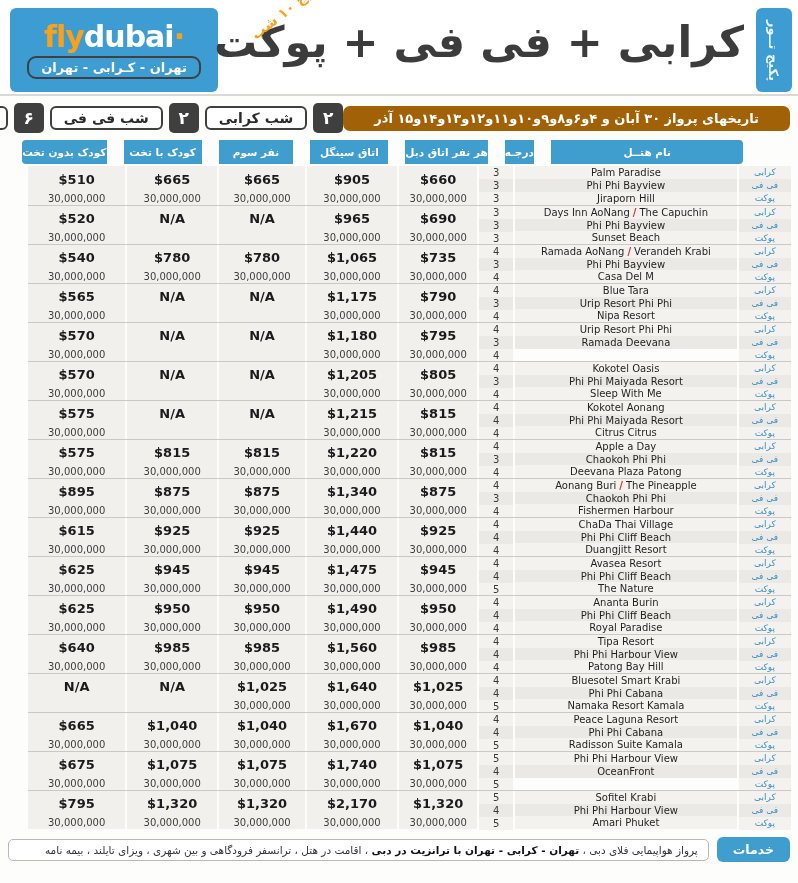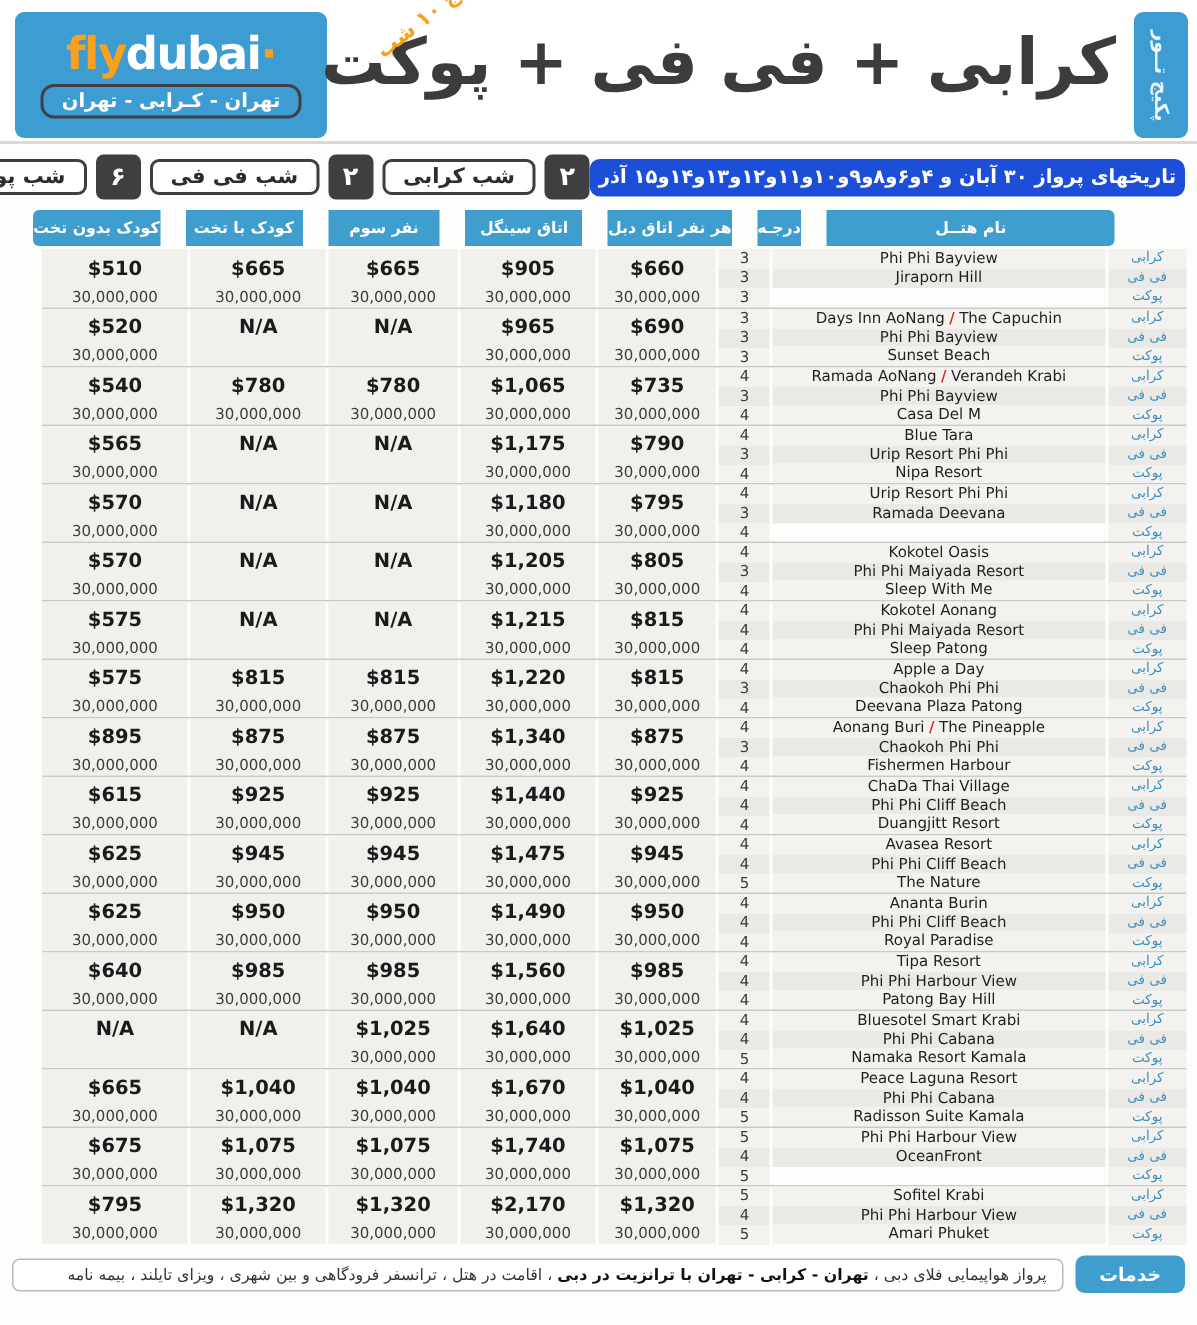--- a/index.html
+++ b/index.html
@@ -40,22 +40,22 @@
     transform:rotate(90deg); color:#eaf4fa; font-size:13px; font-weight:bold;
     white-space:nowrap; direction:rtl; letter-spacing:2px;
   }
 
   
   .info-bar {
     height:44px; display:flex; flex-direction:row-reverse; align-items:center;
     justify-content:space-between; padding:0 8px;
   }
   .date-badge {
-    background:#1d4ed8; color:#fff; font-weight:bold; font-size:13px;
-    border-radius:7px; padding:5px 6px; direction:rtl; white-space:nowrap;
+    background:#a16207; color:#fff; font-weight:bold; font-size:13px;
+    border-radius:7px; padding:5px 31px; direction:rtl; white-space:nowrap;
   }
   .night-badges { display:flex; flex-direction:row-reverse; align-items:center; gap:6px; }
   .nb-count {
     width:30px; height:30px; background:#3f3f3f; color:#fff; border-radius:5px;
     display:flex; align-items:center; justify-content:center; font-size:17px; font-weight:bold;
   }
   .nb-label {
     background:#fff; border:2px solid #3f3f3f; border-radius:6px; color:#2c2c2c;
     font-size:14px; font-weight:bold; padding:2px 12px; direction:rtl; white-space:nowrap;
   }
@@ -184,20 +184,21 @@
           <div class="cell price-cell col-dbl">
             <div class="price-usd">$660</div>
             <div class="price-rial">30,000,000</div>
           </div>
           <div class="cell col-star">
             <div class="line star-line">3</div>
             <div class="line star-line">3</div>
             <div class="line star-line">3</div>
           </div>
           <div class="cell col-hotel">
+            <div class="line hotel-line">Palm Paradise</div>
             <div class="line hotel-line">Phi Phi Bayview</div>
             <div class="line hotel-line">Jiraporn Hill</div>
           </div>
           <div class="cell col-city">
             <div class="line city-line">کرابی</div>
             <div class="line city-line">فی فی</div>
             <div class="line city-line">پوکت</div>
           </div>
         </div>
         <div class="row-group">
@@ -406,21 +407,21 @@
             <div class="price-rial">30,000,000</div>
           </div>
           <div class="cell col-star">
             <div class="line star-line">4</div>
             <div class="line star-line">4</div>
             <div class="line star-line">4</div>
           </div>
           <div class="cell col-hotel">
             <div class="line hotel-line">Kokotel Aonang</div>
             <div class="line hotel-line">Phi Phi Maiyada Resort</div>
-            <div class="line hotel-line">Sleep Patong</div>
+            <div class="line hotel-line">Citrus Citrus</div>
           </div>
           <div class="cell col-city">
             <div class="line city-line">کرابی</div>
             <div class="line city-line">فی فی</div>
             <div class="line city-line">پوکت</div>
           </div>
         </div>
         <div class="row-group">
           <div class="cell price-cell col-cnb">
             <div class="price-usd">$575</div>

